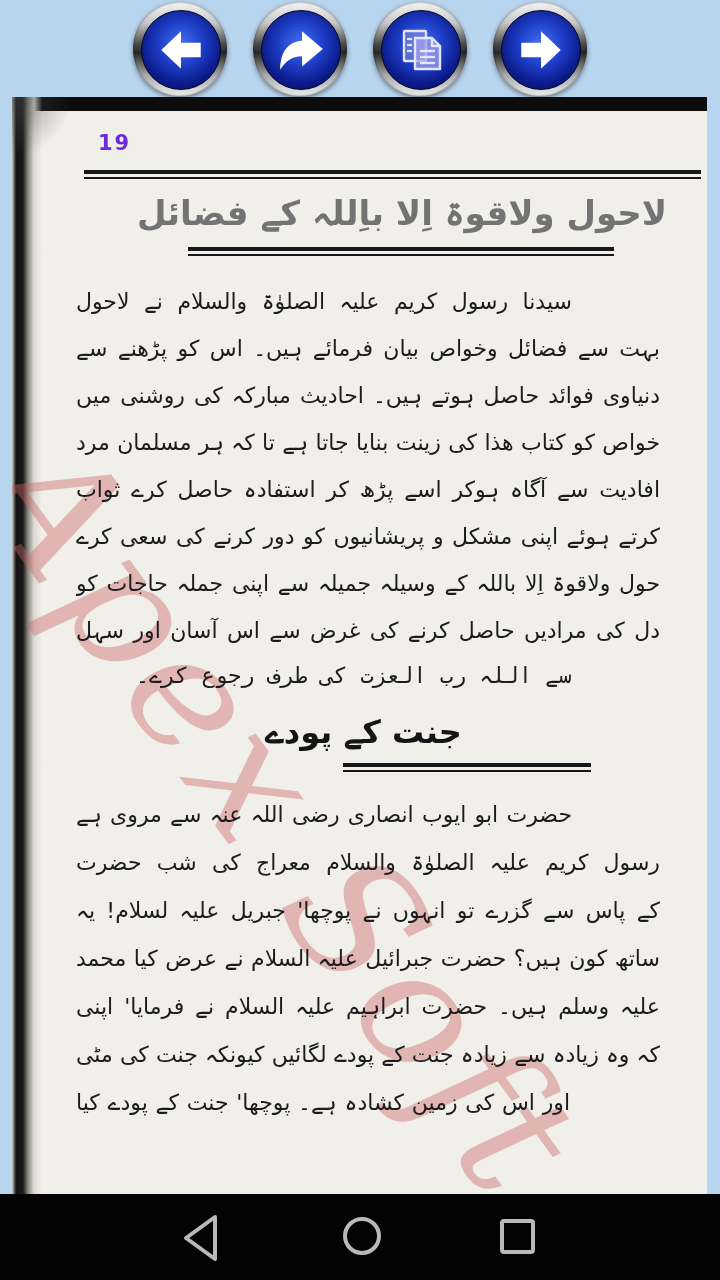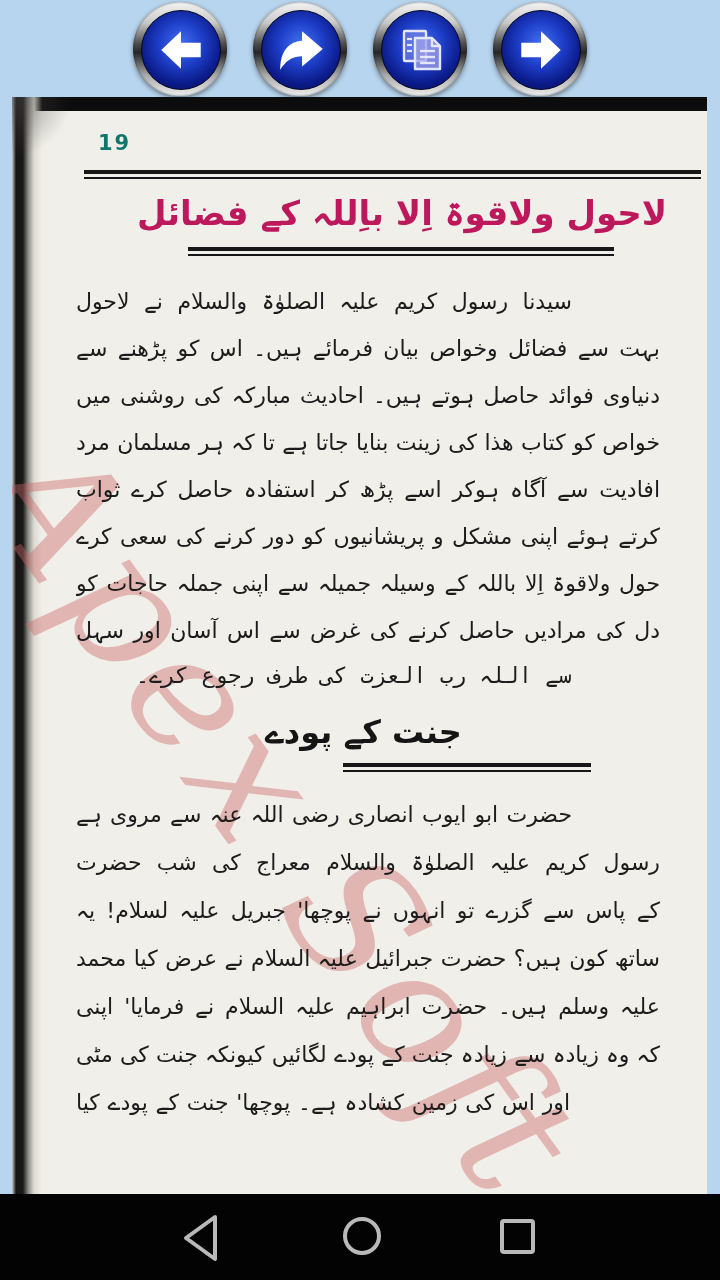--- a/index.html
+++ b/index.html
@@ -40,32 +40,32 @@
   
   .watermark{
     position:absolute;left:88px;top:305px;
     font-family:"DejaVu Serif",serif;font-style:italic;
     font-size:168px;letter-spacing:7px;white-space:nowrap;
     color:rgba(203,103,103,0.42);
     transform:rotate(54deg);transform-origin:0 0;
     pointer-events:none;
   }
   
-  .pagenum{position:absolute;left:86px;top:34px;font-size:21px;font-weight:bold;color:#0f766e;letter-spacing:2px;}
+  .pagenum{position:absolute;left:86px;top:34px;font-size:21px;font-weight:bold;color:#6d28d9;letter-spacing:2px;}
   .running-header{
     position:absolute;right:44px;top:24px;font-size:20px;color:#191919;
     direction:rtl;white-space:nowrap;
   }
   .rule{position:absolute;background:#171717;}
   .hdr-rule1{left:72px;top:73px;width:617px;height:4px;}
   .hdr-rule2{left:72px;top:80px;width:617px;height:2px;}
   
   .doc-title{
     position:absolute;left:110px;top:86px;width:560px;height:60px;
-    font-size:34px;font-weight:bold;color:#be185d;text-align:center;
+    font-size:34px;font-weight:bold;color:#737373;text-align:center;
     direction:rtl;white-space:nowrap;overflow:hidden;line-height:60px;
   }
   .title-rule1{left:176px;top:150px;width:426px;height:4px;}
   .title-rule2{left:176px;top:157px;width:426px;height:2px;}
   
   .para{position:absolute;left:64px;width:584px;direction:rtl;}
   .para1{top:181px;}
   .para2{top:694px;}
   .line{
     height:47px;line-height:47px;font-size:22px;color:#1c1c1c;

